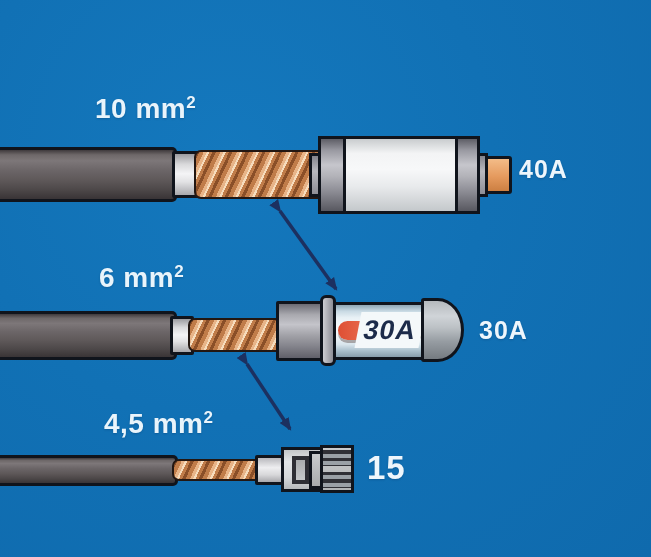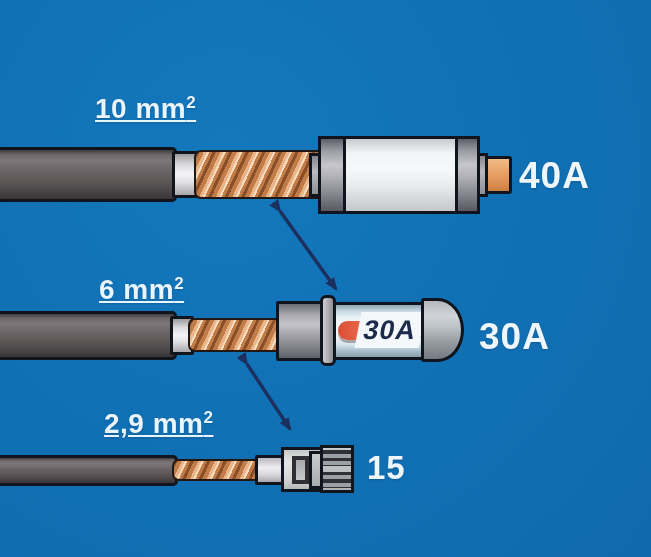--- a/index.html
+++ b/index.html
@@ -6,25 +6,25 @@
   .canvas {
     position:relative; width:651px; height:557px; overflow:hidden;
     background: radial-gradient(circle at 35% 28%, #1478bd 0%, #1171b5 45%, #0f6aad 100%);
     font-family:"Liberation Sans", sans-serif;
   }
   .abs { position:absolute; box-sizing:border-box; }
 
   
   .wire-label {
     color:#e9f4fb; font-weight:bold; font-size:28px; letter-spacing:0.5px;
-    text-shadow:0 1px 2px rgba(0,40,80,0.25); white-space:nowrap;text-decoration:underline;
+    text-shadow:0 1px 2px rgba(0,40,80,0.25); white-space:nowrap;
   }
   .wire-label sup { font-size:17px; }
   .rating-label {
-    color:#eef6fc; font-weight:bold; font-size:37px; letter-spacing:1px;
+    color:#eef6fc; font-weight:bold; font-size:25px; letter-spacing:1px;
     text-shadow:0 1px 2px rgba(0,40,80,0.25); white-space:nowrap;
   }
 
   
   .insulation {
     border:3px solid #10141c; border-left:none; border-radius:0 5px 5px 0;
     background:linear-gradient(180deg,#3f3a3c 0%,#6e6869 10%,#7d7779 22%,#6b6567 42%,#5e5859 62%,#4c4748 82%,#393436 100%);
   }
   .ferrule {
     border:3px solid #10141c; border-radius:2px;
@@ -120,39 +120,39 @@
 
   <div class="abs fuse-step" style="left:309px; top:153px; width:15px; height:44px;"></div>
   <div class="abs fuse-cap" style="left:318px; top:136px; width:28px; height:78px;"></div>
   <div class="abs fuse-body40" style="left:343px; top:136px; width:115px; height:78px;"></div>
   <div class="abs fuse-cap" style="left:455px; top:136px; width:25px; height:78px;"></div>
   <div class="abs fuse-step" style="left:477px; top:153px; width:11px; height:44px;"></div>
   <div class="abs fuse-stub" style="left:485px; top:156px; width:27px; height:38px;"></div>
 
   <div class="abs rating-label" style="left:519px; top:155px;">40A</div>
 
-  <div class="abs wire-label" style="left:99px; top:262px;margin-top:12px;">
+  <div class="abs wire-label" style="left:99px; top:262px;">
     <span>6 mm</span><sup>2</sup>
   </div>
 
   <div class="abs insulation" style="left:-6px; top:311px; width:183px; height:49px;"></div>
   <div class="abs ferrule" style="left:170px; top:316px; width:24px; height:39px;"></div>
   <div class="abs strand" style="left:188px; top:318px; width:100px; height:34px;"></div>
 
   <div class="abs glass-cap" style="left:276px; top:301px; width:49px; height:60px;"></div>
   <div class="abs glass-collar" style="left:320px; top:295px; width:16px; height:71px;"></div>
   <div class="abs glass-tube" style="left:333px; top:302px; width:93px; height:58px;"></div>
   <div class="abs filament" style="left:338px; top:321px; width:84px; height:19px;"></div>
   <div class="abs fuse-print" style="left:358px; top:312px; width:64px; height:36px;">30A</div>
   <div class="abs glass-dome" style="left:421px; top:298px; width:43px; height:64px;"></div>
 
   <div class="abs rating-label" style="left:479px; top:316px;">30A</div>
 
   <div class="abs wire-label" style="left:104px; top:408px;">
-    <span>2,9 mm</span><sup>2</sup>
+    <span>4,5 mm</span><sup>2</sup>
   </div>
 
   <div class="abs insulation" style="left:-6px; top:455px; width:184px; height:31px;"></div>
   <div class="abs strand" style="left:172px; top:459px; width:96px; height:22px; border-width:2px;"></div>
 
   <div class="abs conn-sleeve" style="left:255px; top:455px; width:29px; height:30px;"></div>
   <div class="abs conn-body" style="left:281px; top:447px; width:42px; height:45px;"></div>
   <div class="abs conn-slot" style="left:292px; top:456px; width:17px; height:28px;">
     <div class="conn-slot-inner abs" style="left:4px; top:4px; right:4px; bottom:4px;"></div>
   </div>

